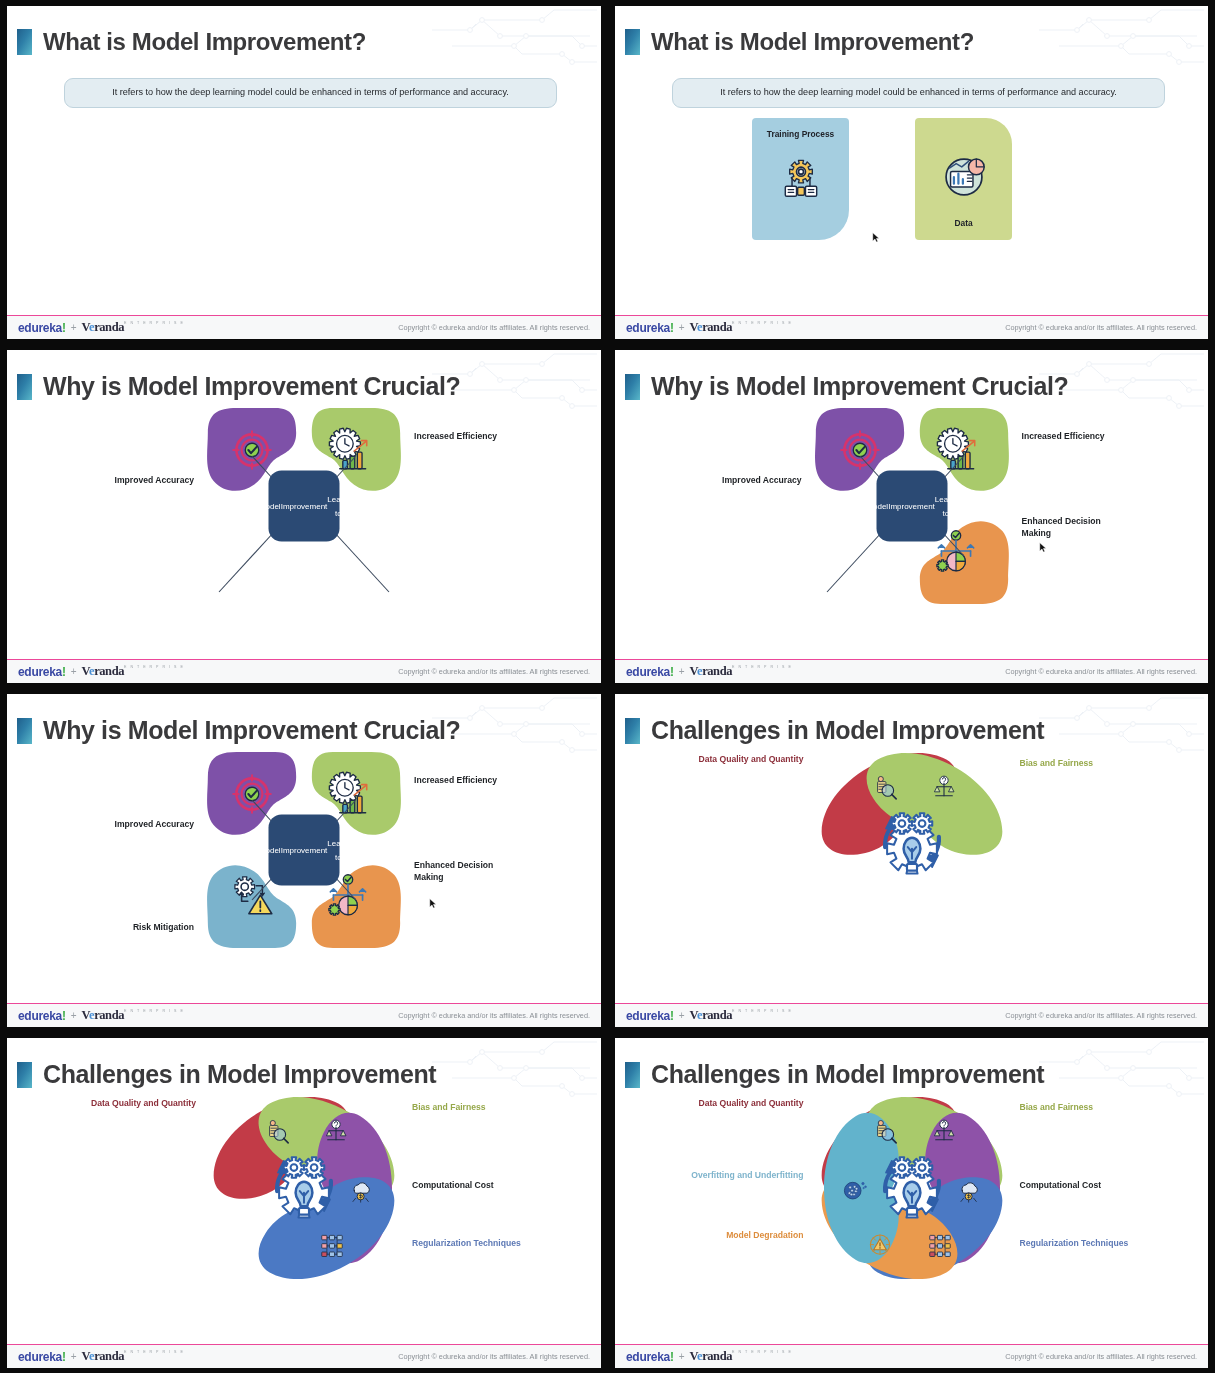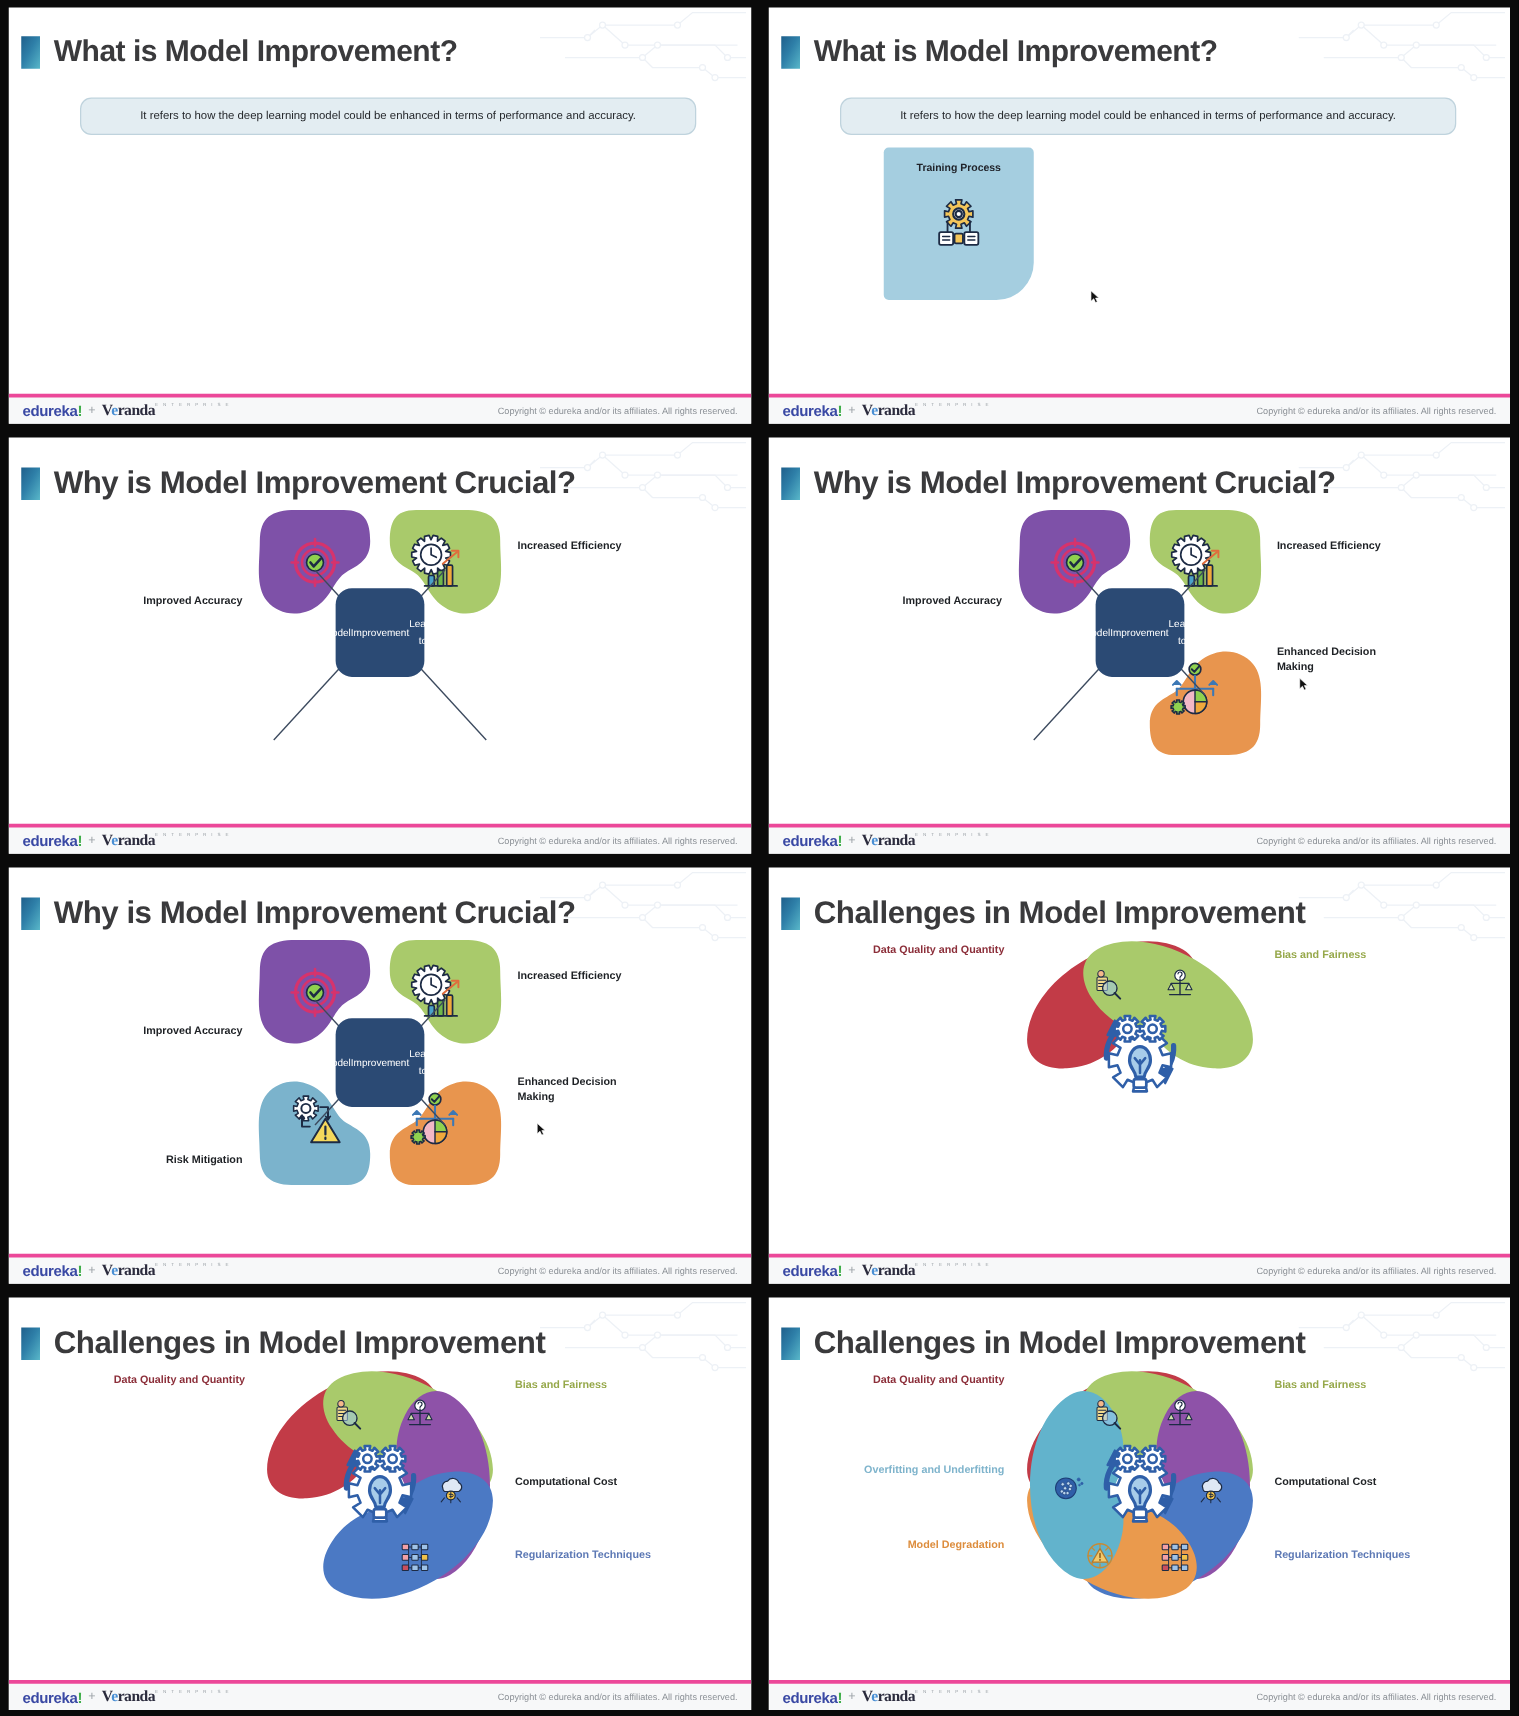--- a/index.html
+++ b/index.html
@@ -50,37 +50,37 @@
   .definition {
     position:absolute; left:57px; top:72px; width:493px;
     background:#e3edf2; border:1px solid #bfd3dd; border-radius:9px;
     padding:8px 10px; text-align:center;
     font-size:9.1px; color:#24272b; line-height:1.3;
   }
 
   
   .footer {
     position:absolute; left:0; right:0; bottom:0; height:24px;
-    background:#f7f8f9; border-top:3px solid #ec4899;
+    background:#f7f8f9; border-top:1px solid #ec4899;
     display:flex; align-items:center; justify-content:space-between;
     padding:0 11px;
   }
   .brand { display:flex; align-items:center; gap:5px; }
   .brand-edureka { font-size:12px; font-weight:bold; color:#3a49a4; letter-spacing:-.3px; }
   .brand-edureka .bang { color:#3fae49; }
   .brand-plus { font-size:10px; color:#9aa0a6; }
   .brand-veranda { display:flex; flex-direction:row; line-height:1; }
   .brand-v { font-size:12.5px; font-weight:bold; color:#2b2b3d; letter-spacing:-.4px; font-family:"Liberation Serif", serif; }
   .brand-v .vv { color:#4a8fd4; }
   .brand-sub { font-size:3.6px; letter-spacing:1.5px; color:#9aa0a6; text-align:center; margin-top:1px; }
   .copyright { font-size:7.3px; color:#8b9096; }
 
   
   .cards { position:absolute; left:92px; top:112px; display:flex; gap:21px; }
-  .card { width:120px; height:122px; position:relative; display:flex; flex-direction:column; align-items:center; }
+  .card { width:97px; height:122px; position:relative; display:flex; flex-direction:column; align-items:center;margin-left:45px; }
   .card.purple { background:#c6aed6; border-radius:4px 4px 4px 22px; }
   .card.blue   { background:#a5cee0; border-radius:4px 4px 30px 4px; }
   .card.green  { background:#cdd98f; border-radius:4px 26px 4px 4px; }
   .card-label { font-size:8.4px; font-weight:bold; color:#20232a; position:absolute; width:100%; text-align:center; }
   .card-label.bottom { bottom:12px; }
   .card-label.top { top:11px; }
   .card-art { position:absolute; top:50%; left:50%; transform:translate(-50%,-50%); }
   .card.blue .card-art { transform:translate(-50%,-44%); }
 
   
@@ -185,20 +185,32 @@
                 <circle cx="50" cy="34" r="8" fill="#fff" stroke="#1d2b44" stroke-width="3"></circle>
                 <circle cx="50" cy="34" r="4.5" fill="none" stroke="#1d2b44" stroke-width="3"></circle>
                 <path d="M34 46 V60 M66 46 V60" fill="none" stroke="#1d2b44" stroke-width="2.6" stroke-linecap="round" stroke-linejoin="round"></path>
                 <rect x="22" y="60" width="20" height="18" fill="#fff" stroke="#1d2b44" stroke-width="2.6" rx="2.5"></rect>
                 <rect x="58" y="60" width="20" height="18" fill="#fff" stroke="#1d2b44" stroke-width="2.6" rx="2.5"></rect>
                 <path d="M27 66 H37 M27 71 H37 M63 66 H73 M63 71 H73" fill="none" stroke="#1d2b44" stroke-width="2.2" stroke-linecap="round" stroke-linejoin="round"></path>
                 <rect x="44" y="62" width="12" height="14" fill="#f4c65a" stroke="#1d2b44" stroke-width="2.6" rx="2"></rect>
               </svg></div>
             <div class="card-label top">Training Process</div>
           </div>
+          <div class="card green" style="background: rgb(205, 217, 143);">
+            <div class="card-art"><svg width="56" height="56" viewBox="0 0 100 100">
+                <circle cx="50" cy="50" r="32" fill="#cfe3da" stroke="#1d2b44" stroke-width="3"></circle>
+                <rect x="26" y="40" width="40" height="28" fill="#fff" stroke="#1d2b44" stroke-width="2.6" rx="2.6"></rect>
+                <path d="M32 62 V50 M40 62 V44 M48 62 V54" fill="none" stroke="#3c78b5" stroke-width="4" stroke-linecap="round" stroke-linejoin="round"></path>
+                <path d="M56 46 H64 M56 52 H64 M56 58 H64" fill="none" stroke="#1d2b44" stroke-width="2.2" stroke-linecap="round" stroke-linejoin="round"></path>
+                <path d="M24 34 L36 26 L46 32 L58 22" fill="none" stroke="#2f4f7a" stroke-width="2.6" stroke-linecap="round" stroke-linejoin="round"></path>
+                <circle cx="72" cy="32" r="14" fill="#f6b7a8" stroke="#1d2b44" stroke-width="2.6"></circle>
+                <path d="M72 32 L72 18 M72 32 L86 32" fill="none" stroke="#1d2b44" stroke-width="2.2" stroke-linecap="round" stroke-linejoin="round"></path>
+              </svg></div>
+            <div class="card-label bottom">Data</div>
+          </div>
         </div>
         <svg class="cursor" viewBox="0 0 12 17" style="left: 257px; top: 226px;">
           <path d="M1 1 L1 14 L4.4 10.8 L6.6 15.6 L8.9 14.6 L6.7 10 L10.8 10 Z" fill="#111" stroke="#fff" stroke-width=".8"></path>
         </svg>
         <div class="footer">
           <div class="brand">
             <span class="brand-edureka">edureka<span class="bang">!</span></span>
             <span class="brand-plus">+</span>
             <div class="brand-veranda">
               <div class="brand-v">V<span class="vv">e</span>randa</div>

